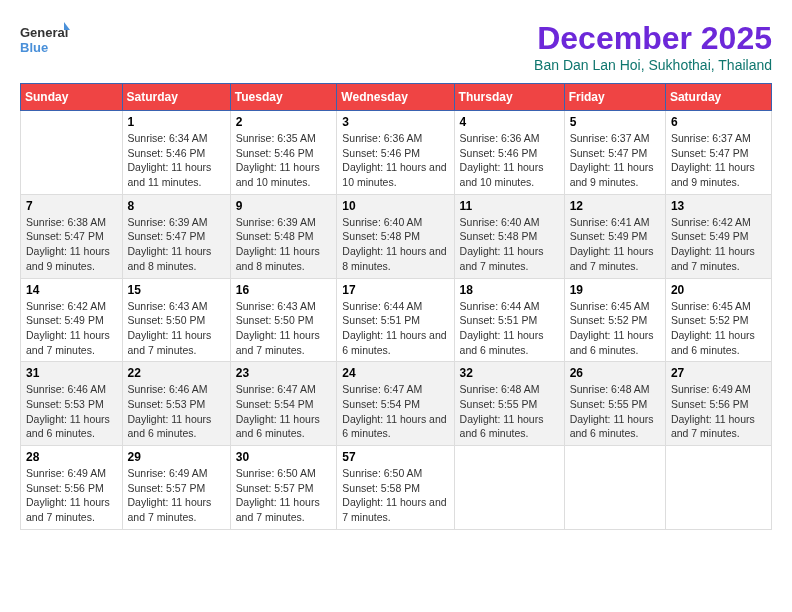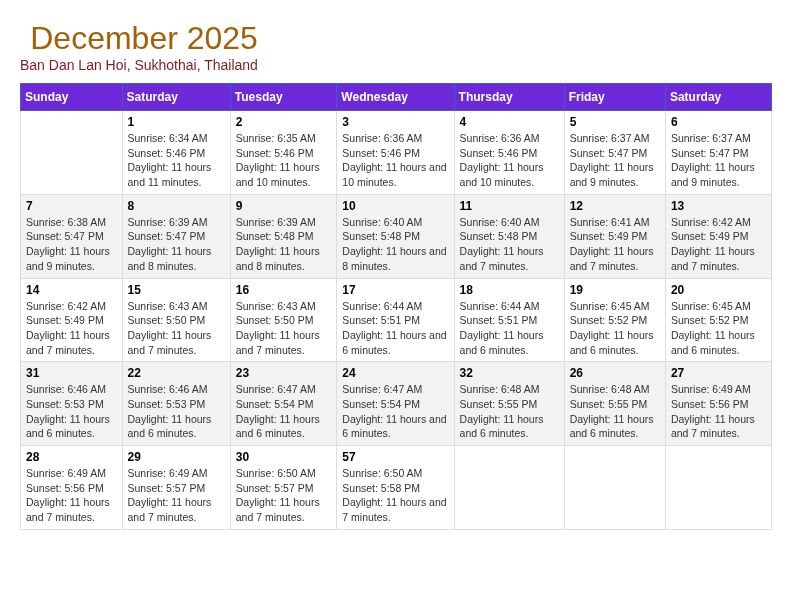--- a/index.html
+++ b/index.html
@@ -19,34 +19,34 @@
     .logo {
       display: flex;
       align-items: center;
       gap: 4px;
     }
     .title-block {
       text-align: right;
     }
     .month-title {
       font-size: 32px;
-      font-weight: normal;
-      color: #a16207;
+      font-weight: bold;
+      color: #6d28d9;
     }
     .location {
       font-size: 14px;
-      color: #7f1d1d;
+      color: #0f766e;
     }
     table {
       width: 100%;
       border-collapse: collapse;
       font-size: 11px;
     }
     thead tr {
-      background-color: #6d28d9;
+      background-color: #ef4444;
       color: white;
       border-radius: 8px;
     }
     thead th {
       padding: 6px 4px;
       text-align: left;
       font-size: 12px;
       font-weight: bold;
       border: 1px solid #3a62b0;
     }
@@ -76,20 +76,27 @@
       line-height: 1.4;
     }
     .empty-cell {
       background: #fff;
     }
   </style>
 </head>
 <body>
 
 <div class="header">
+  <div class="logo">
+  <svg width="50" height="40" viewBox="0 0 50 40" xmlns="http://www.w3.org/2000/svg">
+    <text x="0" y="17" font-size="13" font-weight="bold" font-family="Arial" fill="#333">General</text>
+    <text x="0" y="32" font-size="13" font-weight="bold" font-family="Arial" fill="#4a90d9">Blue</text>
+    <polygon points="44,2 50,10 44,10" fill="#4a90d9"></polygon>
+  </svg>
+</div>
   <div class="title-block">
     <div class="month-title">December 2025</div>
     <div class="location">Ban Dan Lan Hoi, Sukhothai, Thailand</div>
   </div>
 </div>
 
 <table>
   <thead>
     <tr>
       <th>Sunday</th>

